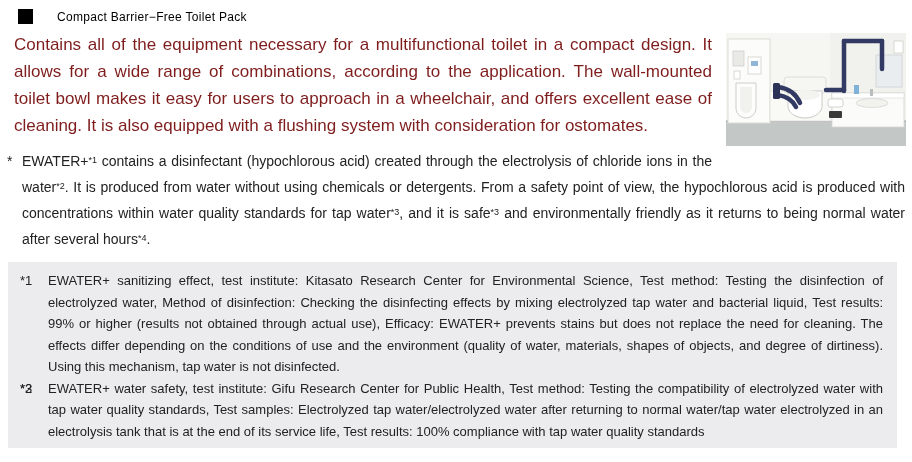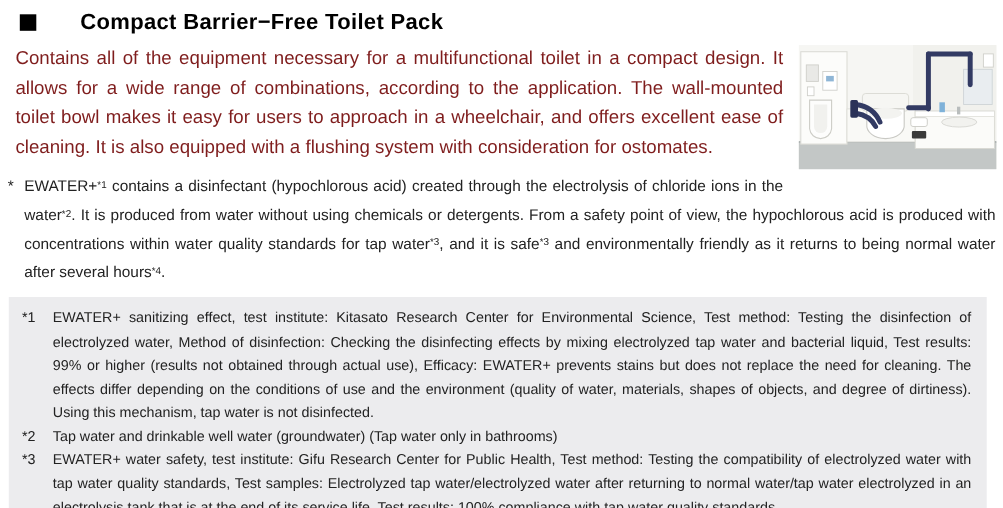--- a/index.html
+++ b/index.html
@@ -17,23 +17,23 @@
     align-items: center;
     padding: 9px 0 0 18px;
   }
   .bullet {
     width: 15px;
     height: 15px;
     background: #000000;
     flex: 0 0 auto;
   }
   .title {
-    margin-left: 40px;
-    font-size: 20px;
-    font-weight: bold;
+    margin-left: 24px;
+    font-size: 12px;
+    font-weight: normal;
     letter-spacing: 0.3px;
     color: #000000;
   }
   .intro-wrap {
     padding: 7px 6px 0 14px;
   }
   .photo {
     float: right;
     width: 180px;
     height: 113px;
@@ -162,21 +162,20 @@
     <span class="star">*</span><span>EWATER+</span><sup class="fnref">*1</sup><span> contains a disinfectant (hypochlorous acid) created through the electrolysis of chloride ions in the water</span><sup class="fnref">*2</sup><span>. It is produced from water without using chemicals or detergents. From a safety point of view, the hypochlorous acid is produced with concentrations within water quality standards for tap water</span><sup class="fnref">*3</sup><span>, and it is safe</span><sup class="fnref">*3</sup><span> and environmentally friendly as it returns to being normal water after several hours</span><sup class="fnref">*4</sup><span>.</span>
   </div>
 
   <div class="fnbox">
     <div class="fn-row">
       <span class="fn-label">*1</span>
       <span>EWATER+ sanitizing effect, test institute: Kitasato Research Center for Environmental Science, Test method: Testing the disinfection of electrolyzed water, Method of disinfection: Checking the disinfecting effects by mixing electrolyzed tap water and bacterial liquid, Test results: 99% or higher (results not obtained through actual use), Efficacy: EWATER+ prevents stains but does not replace the need for cleaning. The effects differ depending on the conditions of use and the environment (quality of water, materials, shapes of objects, and degree of dirtiness). Using this mechanism, tap water is not disinfected.</span>
     </div>
     <div class="fn-row">
       <span class="fn-label">*2</span>
-      <span>Tap water and drinkable well water (groundwater) (Tap water only in bathrooms)</span>
     </div>
     <div class="fn-row">
       <span class="fn-label">*3</span>
       <span>EWATER+ water safety, test institute: Gifu Research Center for Public Health, Test method: Testing the compatibility of electrolyzed water with tap water quality standards, Test samples: Electrolyzed tap water/electrolyzed water after returning to normal water/tap water electrolyzed in an electrolysis tank that is at the end of its service life, Test results: 100% compliance with tap water quality standards</span>
     </div>
 
   </div>
 
 </div>
 

